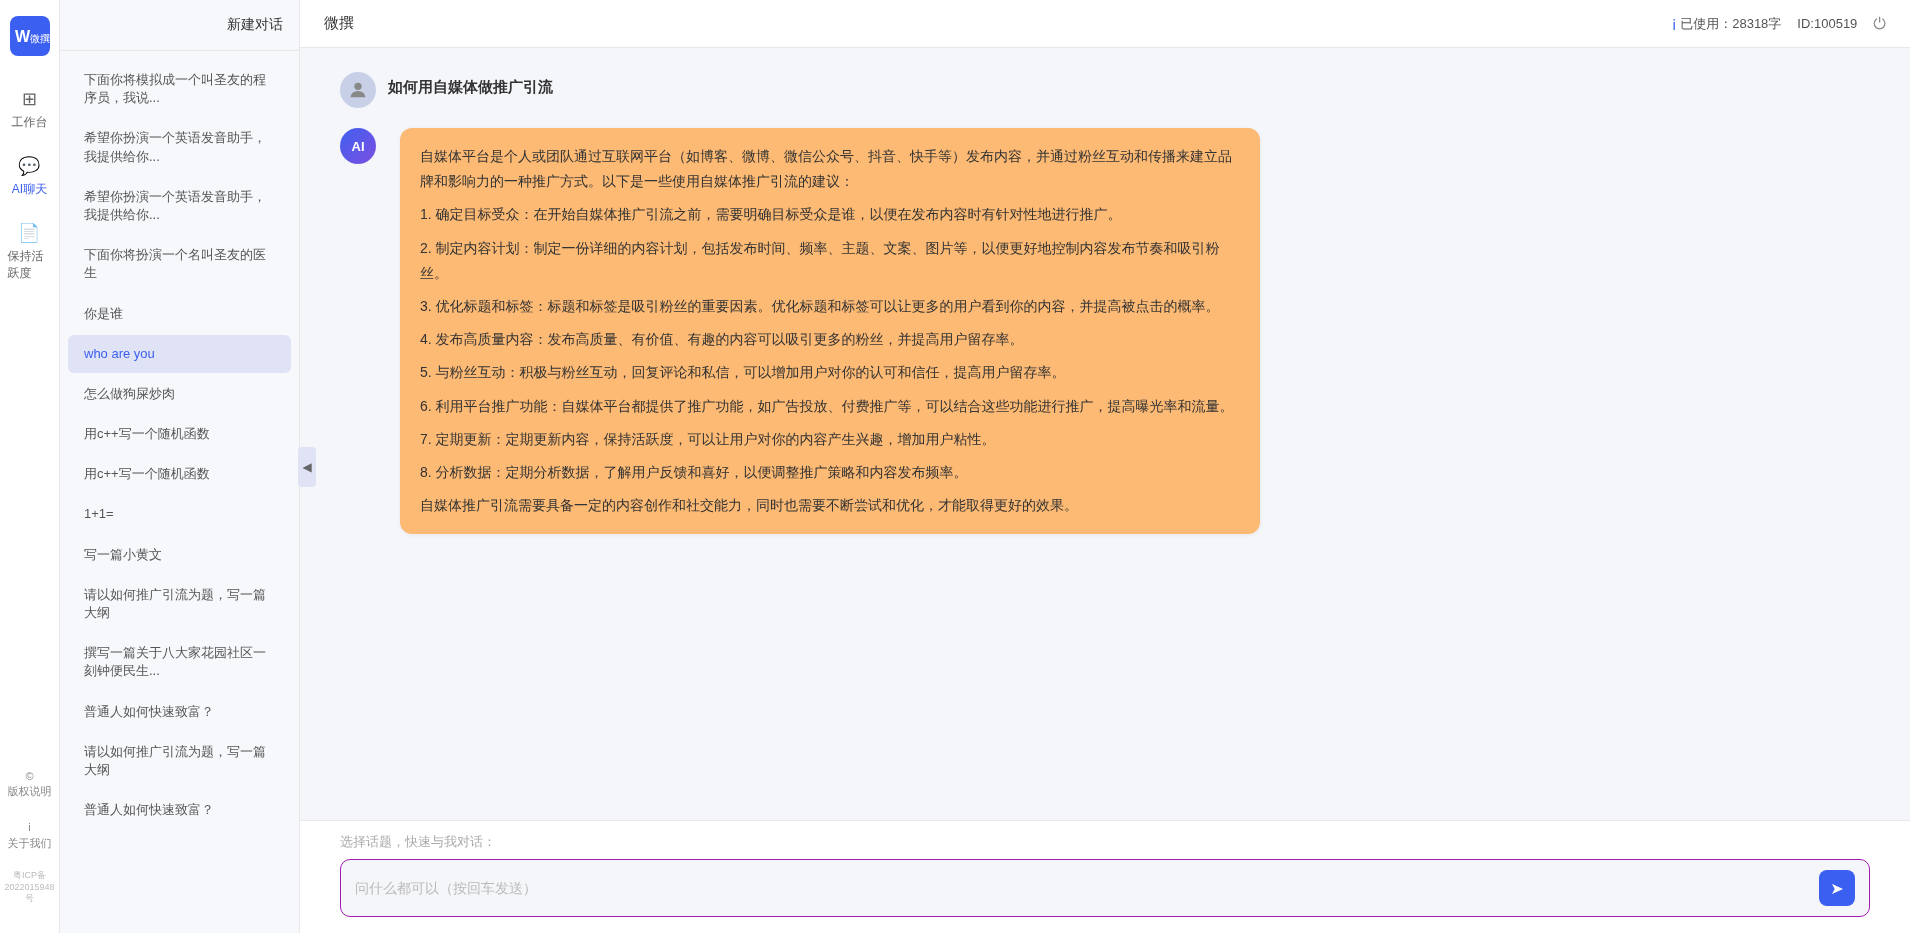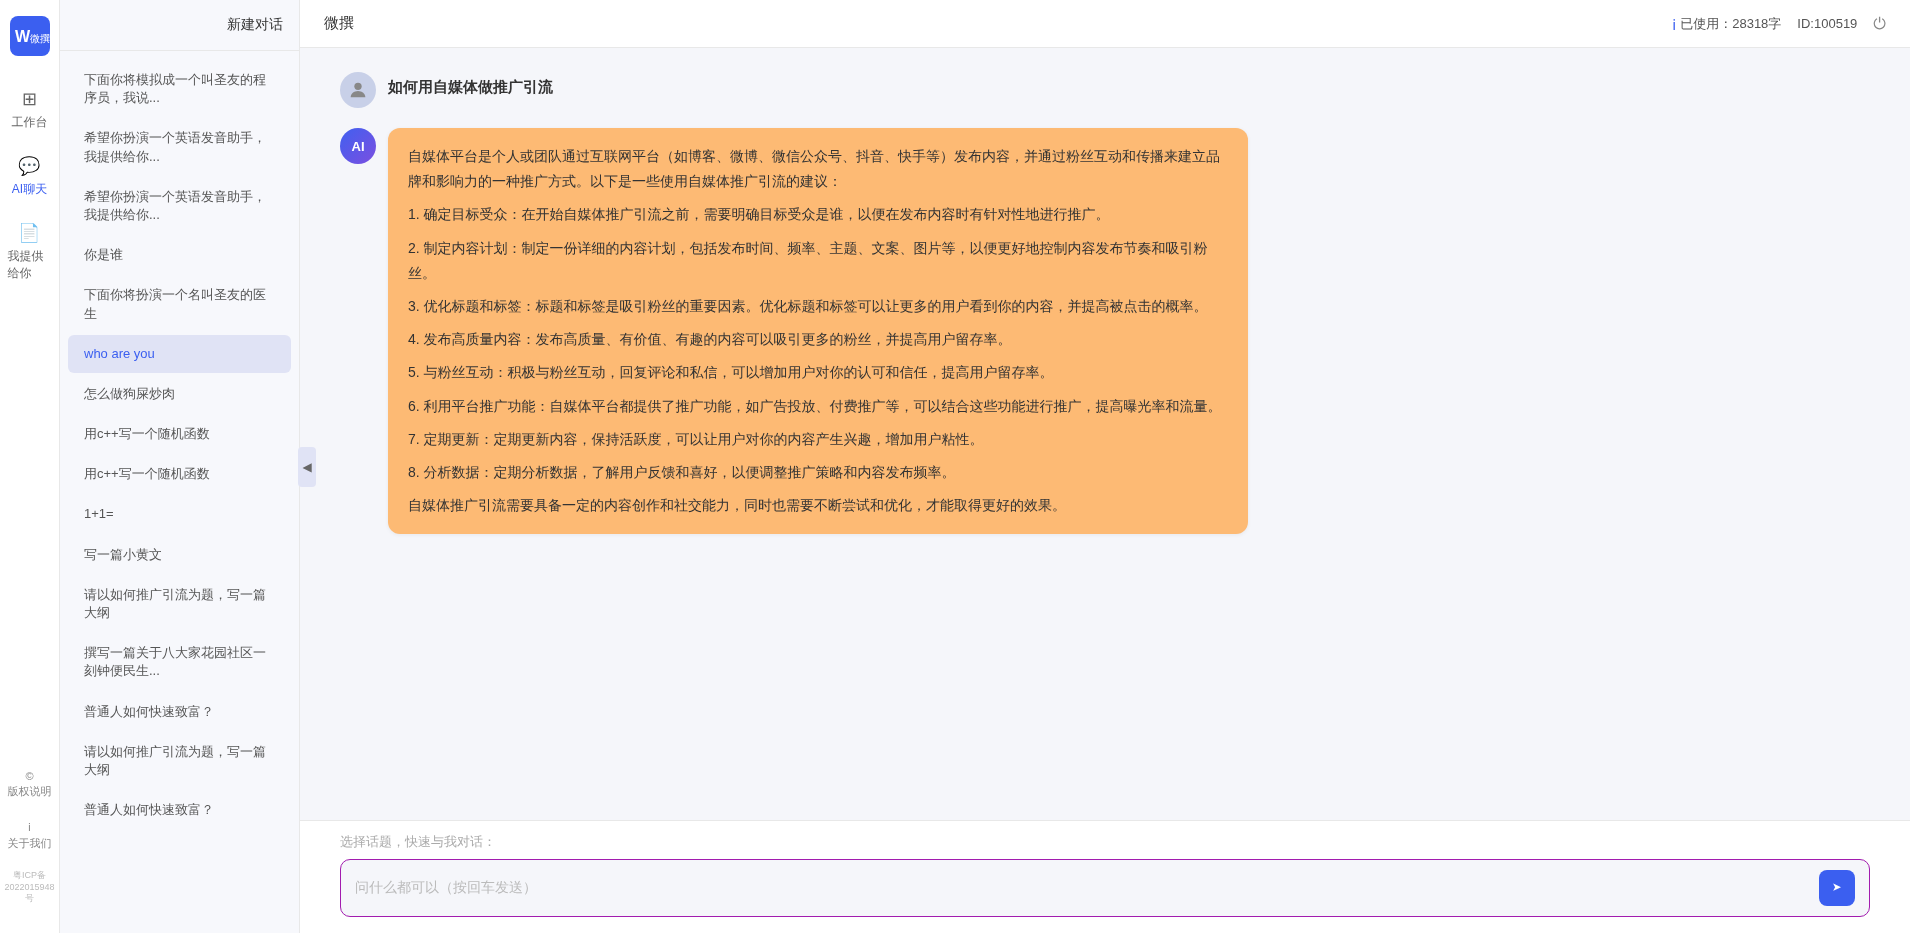--- a/index.html
+++ b/index.html
@@ -223,21 +223,21 @@
     .user-msg-text {
       font-size: 15px;
       color: #333;
       padding-top: 6px;
     }
 
     
     .ai-message {
       display: flex;
       align-items: flex-start;
-      gap: 12px;
+      gap: 24px;
     }
     .ai-avatar {
       width: 36px;
       height: 36px;
       border-radius: 50%;
       background: linear-gradient(135deg, #4060f0, #7b4fe0);
       flex-shrink: 0;
       display: flex;
       align-items: center;
       justify-content: center;
@@ -261,21 +261,20 @@
     .ai-msg-content p:last-child {
       margin-bottom: 0;
     }
 
     
     .input-area {
       background: #fff;
       border-top: 1px solid #e8e8e8;
       padding: 12px 40px 16px;
       flex-shrink: 0;
-      font-family: Liberation Mono, monospace;
     }
     .quick-topics {
       font-size: 13px;
       color: #aaa;
       margin-bottom: 8px;
     }
     .input-box-wrapper {
       display: flex;
       align-items: center;
       background: #f5f6fa;
@@ -331,21 +330,21 @@
     <div class="nav-item">
       <span class="nav-icon">⊞</span>
       <span>工作台</span>
     </div>
     <div class="nav-item active">
       <span class="nav-icon">💬</span>
       <span>AI聊天</span>
     </div>
     <div class="nav-item">
       <span class="nav-icon">📄</span>
-      <span>我提供给你</span>
+      <span>保持活跃度</span>
     </div>
   </div>
 
   <div class="nav-bottom">
     <div class="nav-bottom-item">
       <span>©</span>
       <span>版权说明</span>
     </div>
     <div class="nav-bottom-item">
       <span>ℹ</span>
@@ -357,22 +356,22 @@
 
 <div class="chat-sidebar">
   <div class="chat-sidebar-header">
     <span>新建对话</span>
   </div>
   <div class="chat-history-list">
 
   <div class="chat-history-item">下面你将模拟成一个叫圣友的程序员，我说...</div>
       <div class="chat-history-item">希望你扮演一个英语发音助手，我提供给你...</div>
       <div class="chat-history-item">希望你扮演一个英语发音助手，我提供给你...</div>
+      <div class="chat-history-item">下面你将扮演一个名叫圣友的医生</div>
       <div class="chat-history-item">你是谁</div>
-      <div class="chat-history-item">下面你将扮演一个名叫圣友的医生</div>
       <div class="chat-history-item active">who are you</div>
       <div class="chat-history-item">怎么做狗屎炒肉</div>
       <div class="chat-history-item">用c++写一个随机函数</div>
       <div class="chat-history-item">用c++写一个随机函数</div>
       <div class="chat-history-item">1+1=</div>
       <div class="chat-history-item">写一篇小黄文</div>
       <div class="chat-history-item">请以如何推广引流为题，写一篇大纲</div>
       <div class="chat-history-item">撰写一篇关于八大家花园社区一刻钟便民生...</div>
       <div class="chat-history-item">普通人如何快速致富？</div>
       <div class="chat-history-item">请以如何推广引流为题，写一篇大纲</div>

